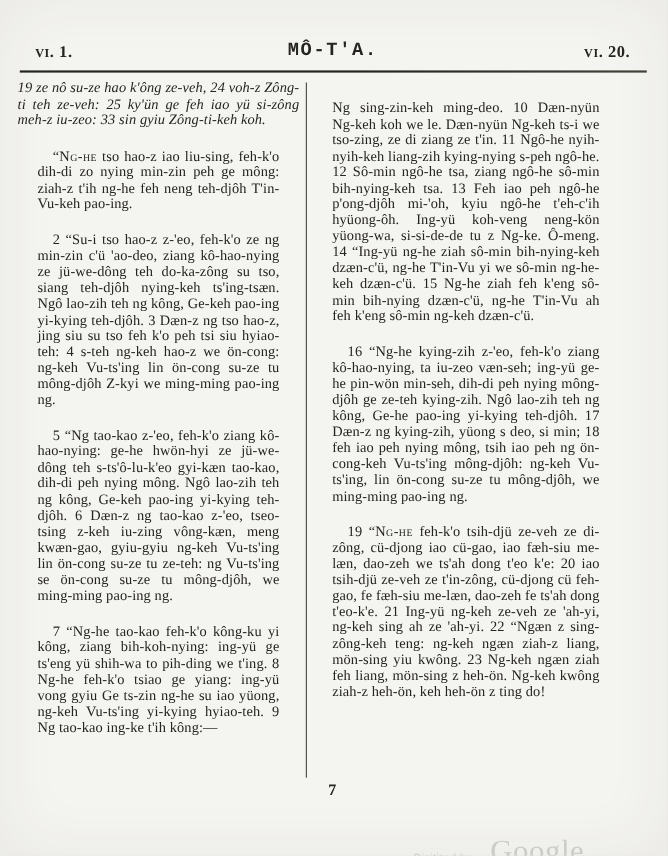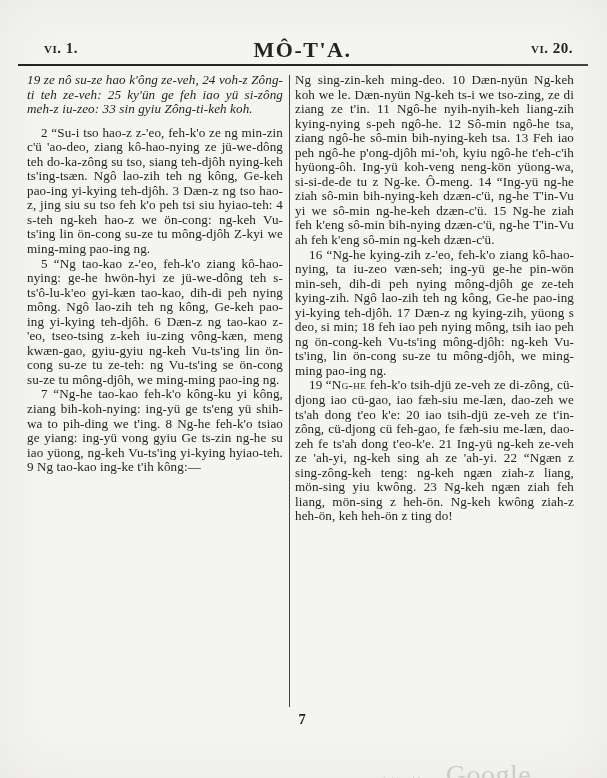--- a/index.html
+++ b/index.html
@@ -24,43 +24,44 @@
     height: 20px;
   }
   .header .ref {
     font-variant: small-caps;
     font-size: 15px;
     letter-spacing: 0.5px;
     font-weight: bold;
     position: absolute;
     top: 0;
   }
-  .header .ref-left  { left: 12px; text-align: center; }
+  .header .ref-left  { left: 0; text-align: center; }
   .header .ref-right { right: 0; }
   .header .book-title {
     position: absolute;
     left: 50%;
     top: -3px;
     transform: translateX(-50%);
-    font-size: 22px;
+    font-size: 17px;
     letter-spacing: 1.5px;
     font-weight: bold;
+    font-family: Liberation Mono, monospace;
   }
   .head-rule {
     position: absolute;
     top: 64px;
     left: 18px;
     width: 570px;
     height: 2px;
     background: linear-gradient(to right, #26241f 0%, #26241f 55%, #45423a 100%);
   }
   .columns {
     position: absolute;
     top: 73px;
-    left: 27px;
+    left: 16px;
     display: flex;
     align-items: stretch;
   }
   .col { 
     font-size: 13.1px;
     line-height: 14.55px;
     text-align: justify;
     letter-spacing: 0.1px;
   }
   .col-left  { width: 256px; }
@@ -68,21 +69,21 @@
   .col-divider {
     width: 1px;
     background: #45433c;
     margin: 2px 5px 0 6px;
     height: 632px;
   }
   .summary {
     font-style: italic;
     margin: 0 0 9px 0;
   }
-  .para { margin: 0; }
+  .para { margin: 18px; }
   .para.indent { text-indent: 14px; }
   .para.extra-indent { text-indent: 28px; }
   .sc { font-variant: small-caps; letter-spacing: 0.4px; }
   .page-number {
     position: absolute;
     top: 711px;
     left: 27px;
     width: 550px;
     text-align: center;
     font-size: 14.5px;
@@ -120,20 +121,21 @@
     <span class="ref ref-left">vi. 1.</span>
     <span class="book-title">MÔ-T'A.</span>
     <span class="ref ref-right">vi. 20.</span>
   </div>
 
   <div class="head-rule"></div>
 
   <div class="columns">
     <div class="col col-left">
       <p class="summary">19 ze nô su-ze hao k'ông ze-veh, 24 voh-z Zông-ti teh ze-veh: 25 ky'ün ge feh iao yü si-zông meh-z iu-zeo: 33 sin gyiu Zông-ti-keh koh.</p>
+    <p class="para indent">“<span class="sc">Ng-he</span> tso hao-z iao liu-sing, feh-k'o dih-di zo nying min-zin peh ge mông: ziah-z t'ih ng-he feh neng teh-djôh T'in-Vu-keh pao-ing.</p>
         <p class="para indent">2 “Su-i tso hao-z z-'eo, feh-k'o ze ng min-zin c'ü 'ao-deo, ziang kô-hao-nying ze jü-we-dông teh do-ka-zông su tso, siang teh-djôh nying-keh ts'ing-tsæn. Ngô lao-zih teh ng kông, Ge-keh pao-ing yi-kying teh-djôh. 3 Dæn-z ng tso hao-z, jing siu su tso feh k'o peh tsi siu hyiao-teh: 4 s-teh ng-keh hao-z we ön-cong: ng-keh Vu-ts'ing lin ön-cong su-ze tu mông-djôh Z-kyi we ming-ming pao-ing ng.</p>
         <p class="para indent">5 “Ng tao-kao z-'eo, feh-k'o ziang kô-hao-nying: ge-he hwön-hyi ze jü-we-dông teh s-ts'ô-lu-k'eo gyi-kæn tao-kao, dih-di peh nying mông. Ngô lao-zih teh ng kông, Ge-keh pao-ing yi-kying teh-djôh. 6 Dæn-z ng tao-kao z-'eo, tseo-tsing z-keh iu-zing vông-kæn, meng kwæn-gao, gyiu-gyiu ng-keh Vu-ts'ing lin ön-cong su-ze tu ze-teh: ng Vu-ts'ing se ön-cong su-ze tu mông-djôh, we ming-ming pao-ing ng.</p>
         <p class="para indent">7 “Ng-he tao-kao feh-k'o kông-ku yi kông, ziang bih-koh-nying: ing-yü ge ts'eng yü shih-wa to pih-ding we t'ing. 8 Ng-he feh-k'o tsiao ge yiang: ing-yü vong gyiu Ge ts-zin ng-he su iao yüong, ng-keh Vu-ts'ing yi-kying hyiao-teh. 9 Ng tao-kao ing-ke t'ih kông:—</p>
       </div>
     <div class="col-divider"></div>
     <div class="col col-right">
         <p class="para">Ng sing-zin-keh ming-deo. 10 Dæn-nyün Ng-keh koh we le. Dæn-nyün Ng-keh ts-i we tso-zing, ze di ziang ze t'in. 11 Ngô-he nyih-nyih-keh liang-zih kying-nying s-peh ngô-he. 12 Sô-min ngô-he tsa, ziang ngô-he sô-min bih-nying-keh tsa. 13 Feh iao peh ngô-he p'ong-djôh mi-'oh, kyiu ngô-he t'eh-c'ih hyüong-ôh. Ing-yü koh-veng neng-kön yüong-wa, si-si-de-de tu z Ng-ke. Ô-meng. 14 “Ing-yü ng-he ziah sô-min bih-nying-keh dzæn-c'ü, ng-he T'in-Vu yi we sô-min ng-he-keh dzæn-c'ü. 15 Ng-he ziah feh k'eng sô-min bih-nying dzæn-c'ü, ng-he T'in-Vu ah feh k'eng sô-min ng-keh dzæn-c'ü.</p>
         <p class="para indent">16 “Ng-he kying-zih z-'eo, feh-k'o ziang kô-hao-nying, ta iu-zeo væn-seh; ing-yü ge-he pin-wön min-seh, dih-di peh nying mông-djôh ge ze-teh kying-zih. Ngô lao-zih teh ng kông, Ge-he pao-ing yi-kying teh-djôh. 17 Dæn-z ng kying-zih, yüong s deo, si min; 18 feh iao peh nying mông, tsih iao peh ng ön-cong-keh Vu-ts'ing mông-djôh: ng-keh Vu-ts'ing, lin ön-cong su-ze tu mông-djôh, we ming-ming pao-ing ng.</p>
         <p class="para indent">19 “<span class="sc">Ng-he</span> feh-k'o tsih-djü ze-veh ze di-zông, cü-djong iao cü-gao, iao fæh-siu me-læn, dao-zeh we ts'ah dong t'eo k'e: 20 iao tsih-djü ze-veh ze t'in-zông, cü-djong cü feh-gao, fe fæh-siu me-læn, dao-zeh fe ts'ah dong t'eo-k'e. 21 Ing-yü ng-keh ze-veh ze 'ah-yi, ng-keh sing ah ze 'ah-yi. 22 “Ngæn z sing-zông-keh teng: ng-keh ngæn ziah-z liang, mön-sing yiu kwông. 23 Ng-keh ngæn ziah feh liang, mön-sing z heh-ön. Ng-keh kwông ziah-z heh-ön, keh heh-ön z ting do!</p>
       </div>

